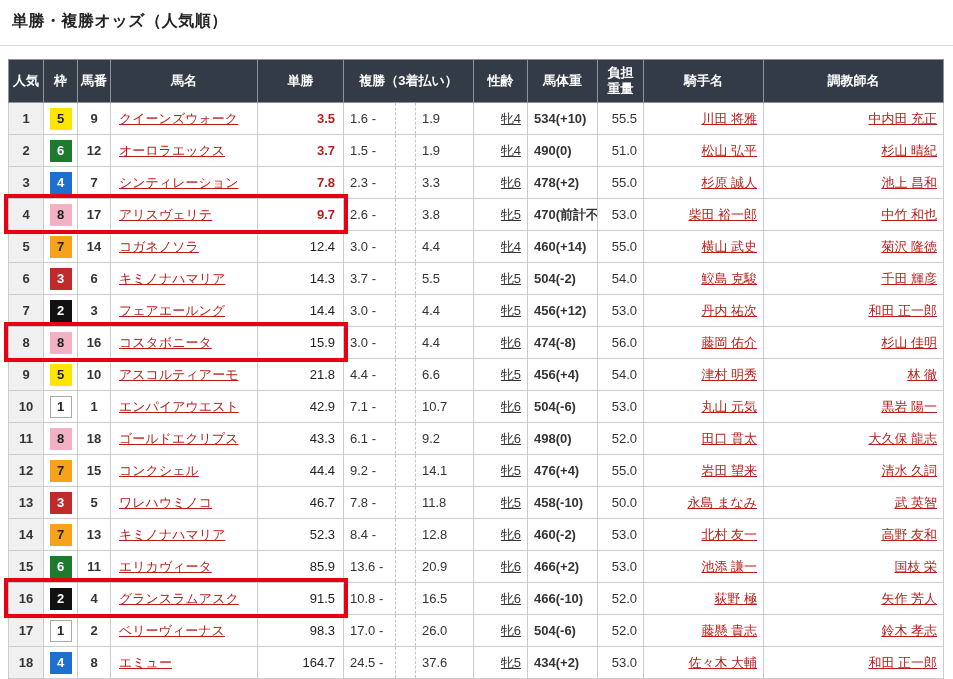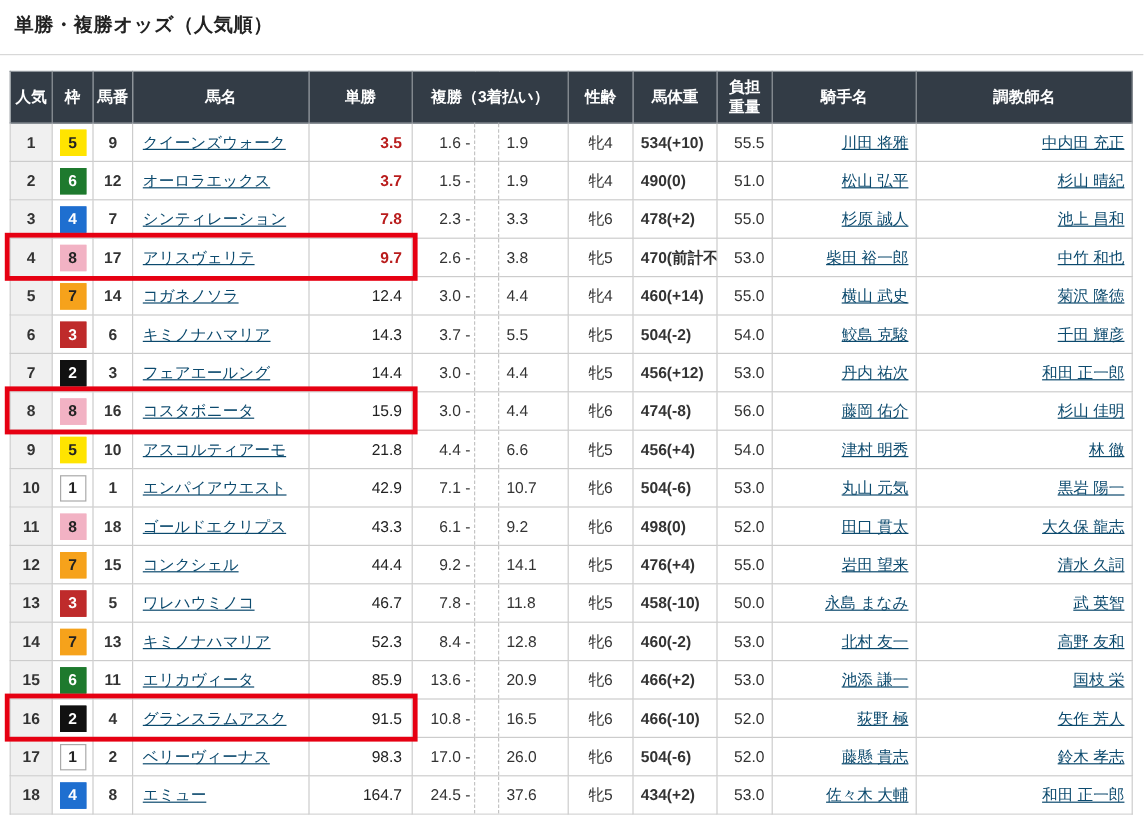--- a/index.html
+++ b/index.html
@@ -28,27 +28,27 @@
     color:#333; background:#fff; overflow:hidden; white-space:nowrap;
   }
   td.rank { background:#f0f0f0; text-align:center; font-weight:bold; color:#333; padding:0; }
   td.frame { text-align:center; padding:0; }
   .waku {
     display:inline-block; width:20px; height:20px; line-height:20px;
     text-align:center; font-weight:bold; font-size:13px; vertical-align:middle;
   }
   td.uma { text-align:center; font-weight:bold; padding:0; }
   td.name { text-align:left; padding-left:8px; }
-  a.tbl-link { color:#0c4a6e; text-decoration:underline; cursor:pointer; }
+  a.tbl-link { color:#b91c1c; text-decoration:underline; cursor:pointer; }
   td.win { text-align:right; padding-right:8px; color:#222; }
   td.win.fav { color:#b91c1c; font-weight:bold; }
-  td.plow { text-align:right; padding-right:3px; border-right:none; }
+  td.plow { padding-right:3px; border-right:none; }
   td.pdash { border-left:1px dashed #c4c4c4; border-right:1px dashed #c4c4c4; padding:0; }
   td.phigh { border-left:none; padding-right:6px; }
-  td.sexage { text-align:center; padding-left:6px; }
+  td.sexage { text-align:right; padding-left:6px;text-decoration:underline; }
   td.weight { text-align:left; padding-left:6px;font-weight:bold; }
   td.load { text-align:right; padding-right:6px; }
   td.jockey, td.trainer { text-align:right; padding-left:8px; }
   .hl-box {
     position:absolute; box-sizing:border-box;
     border:4px solid #e60012; pointer-events:none; z-index:5;
   }
 </style>
 </head>
 <body>

